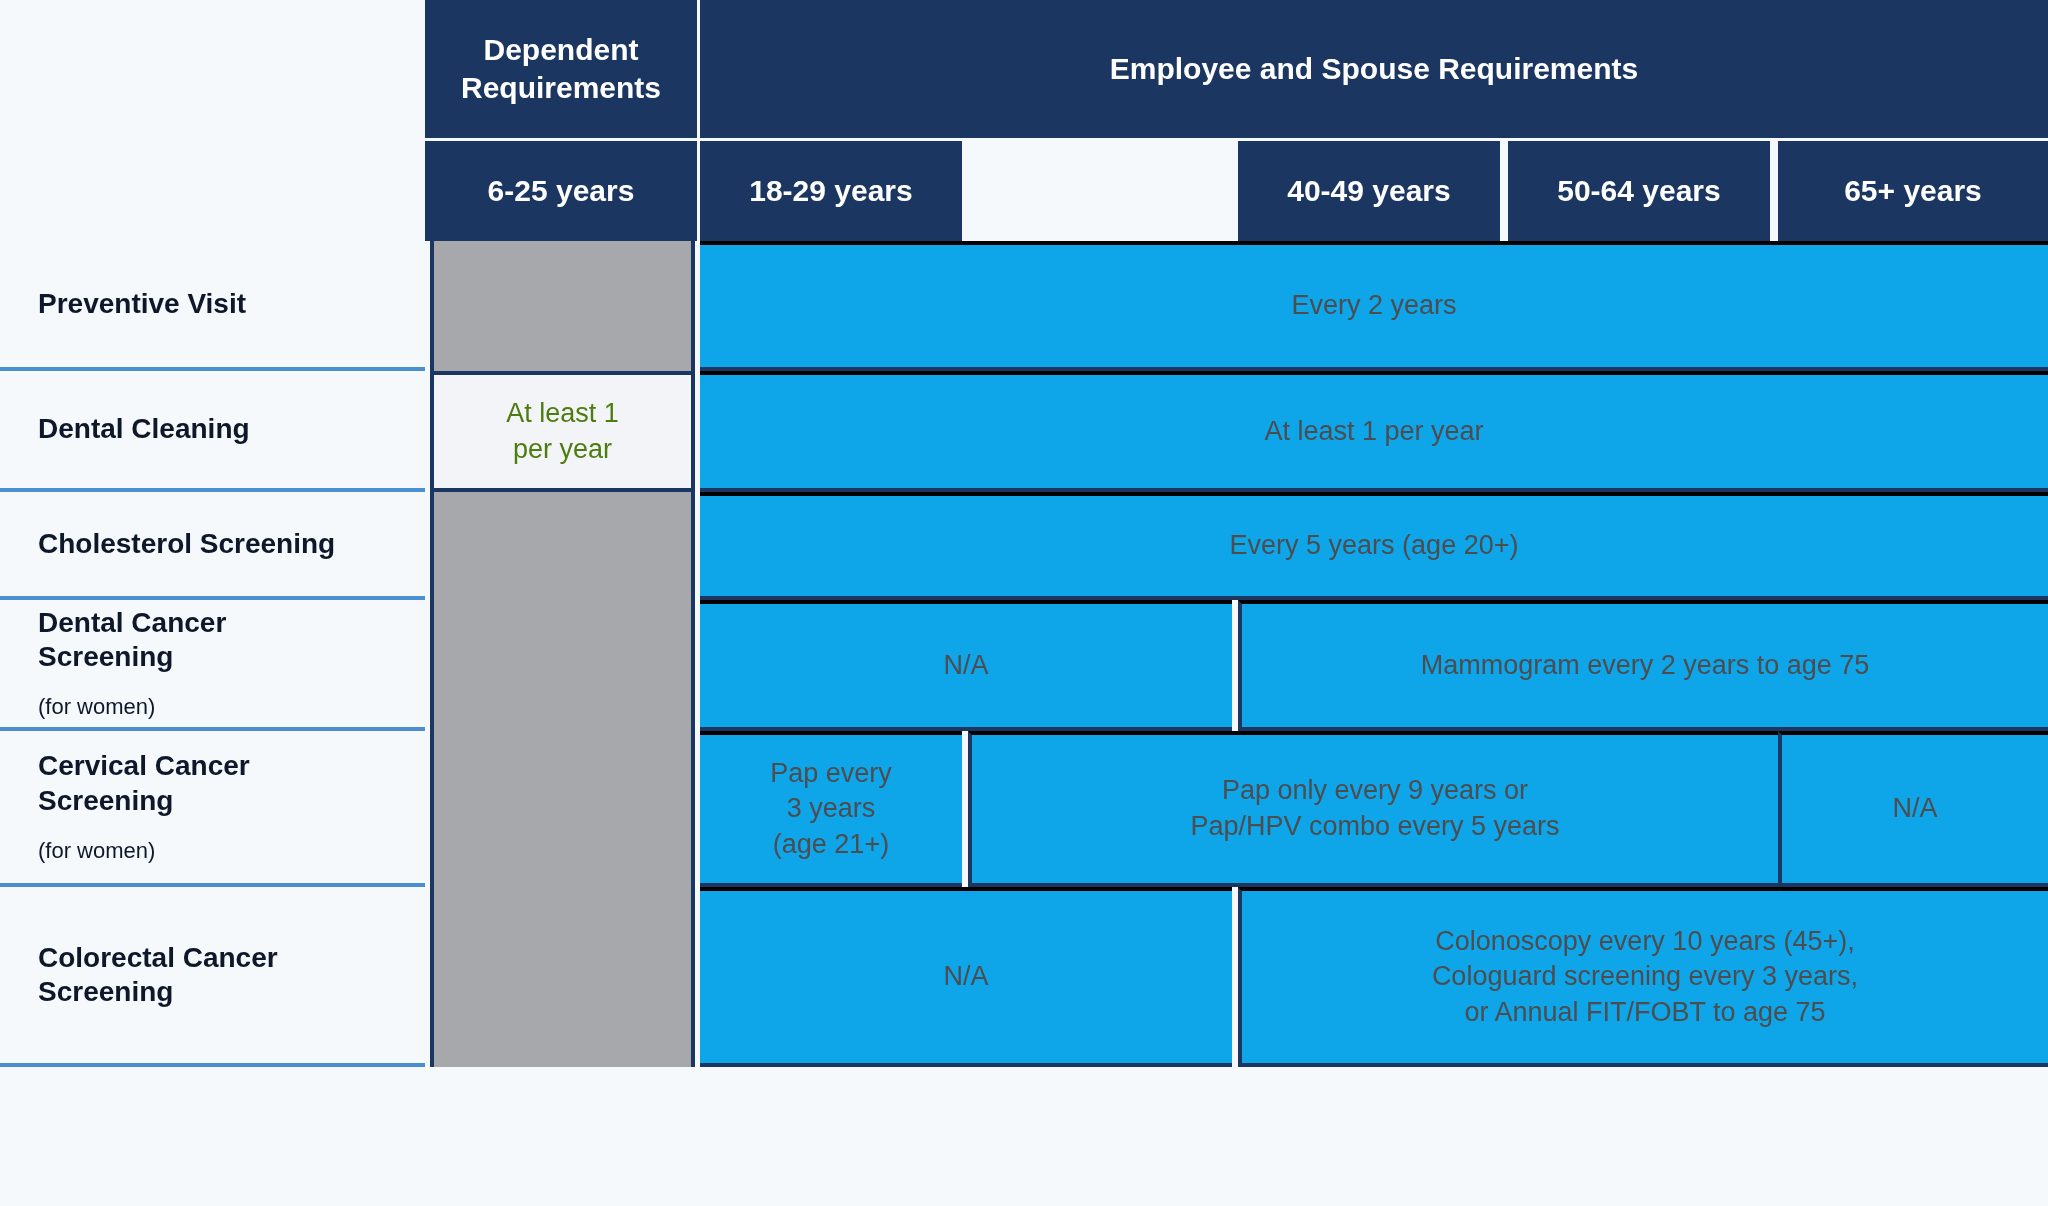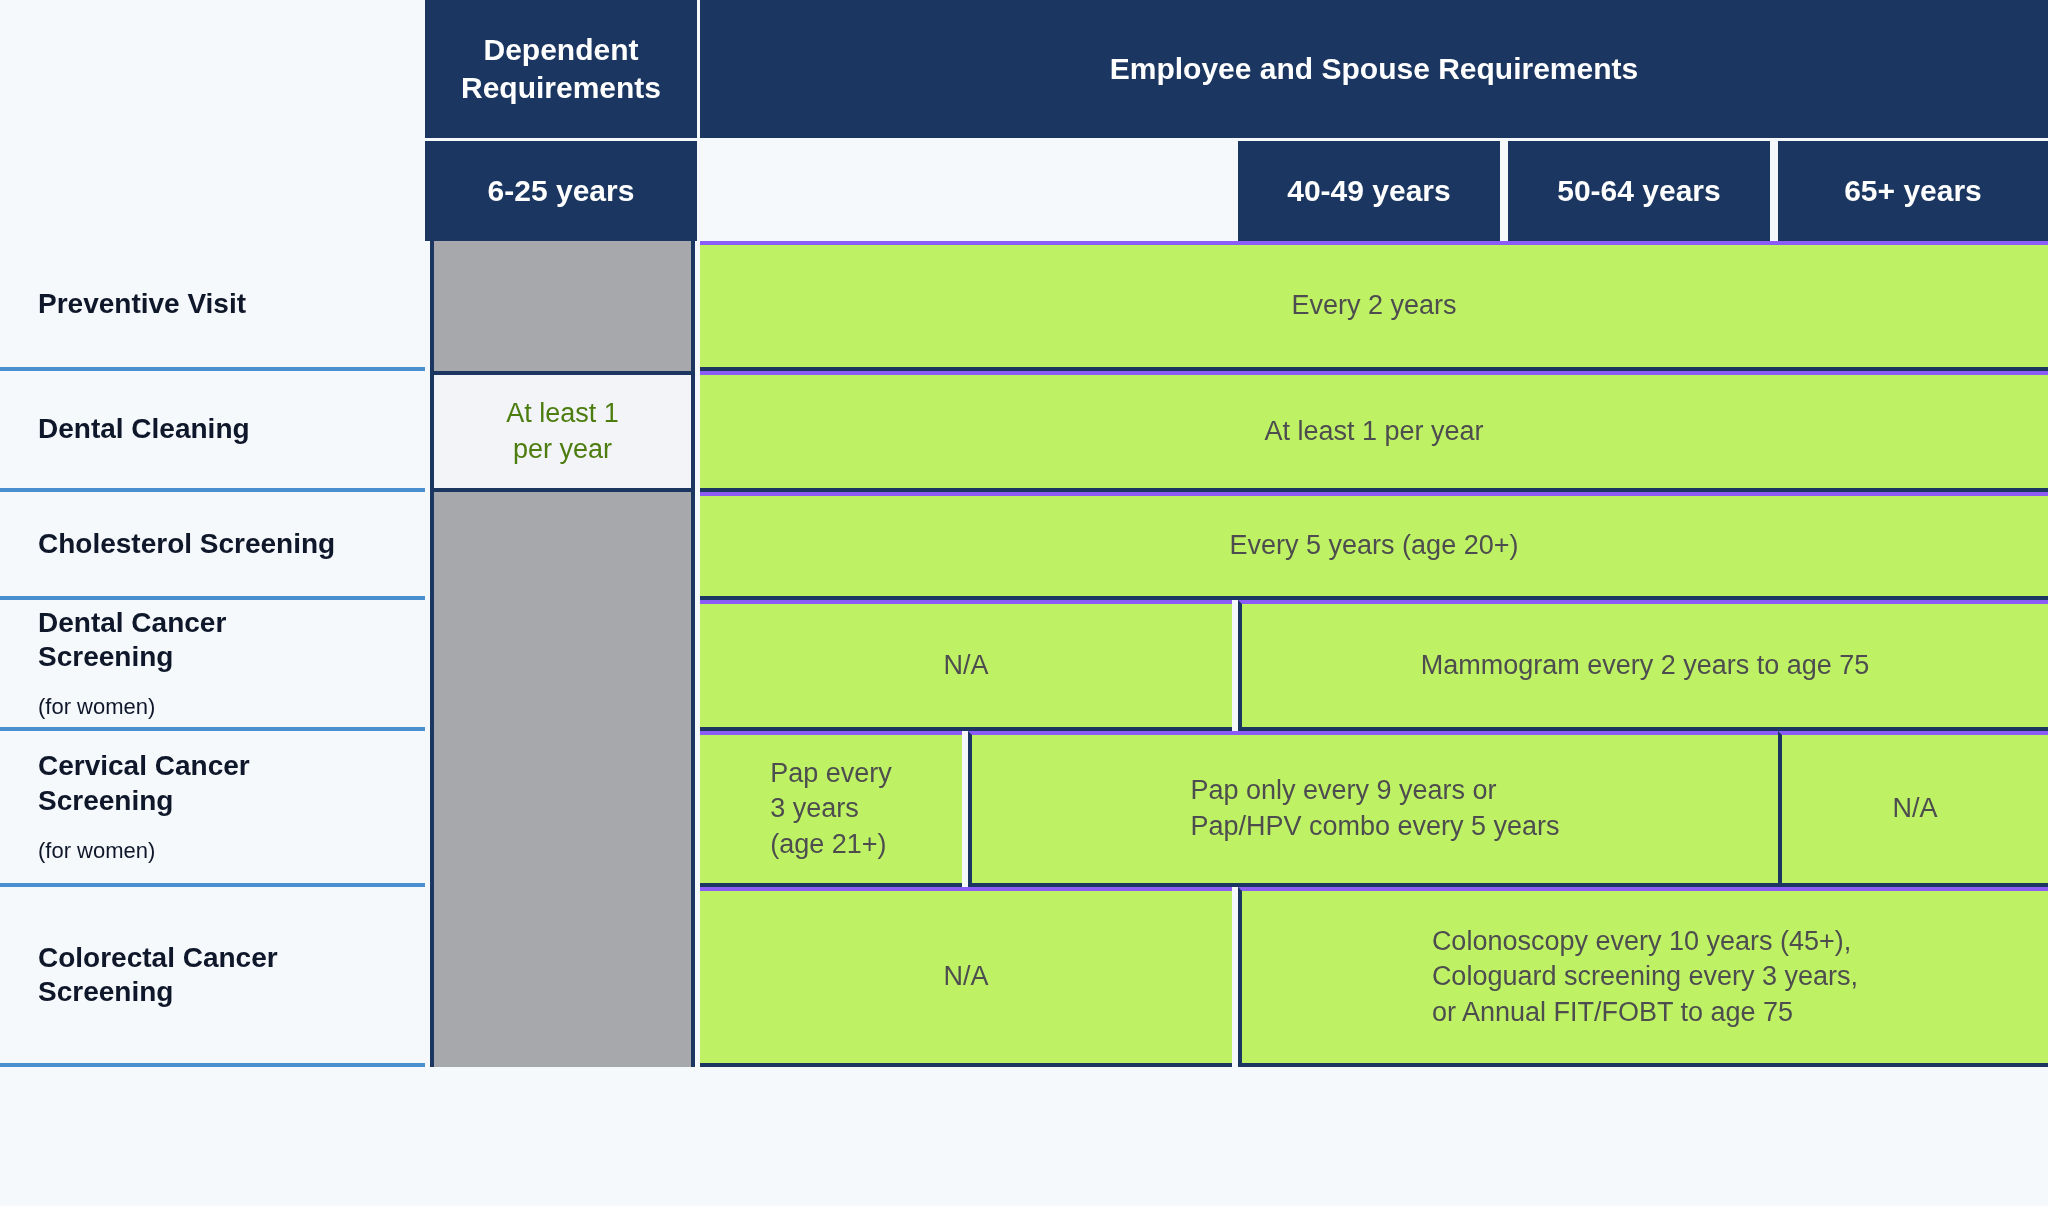--- a/index.html
+++ b/index.html
@@ -102,26 +102,27 @@
     justify-content: center;
     text-align: center;
     color: #4d7c0f;
     font-size: 27px;
     line-height: 1.3;
   }
 
   
   .data {
     position: absolute;
-    background: #bef264;
-    border-top: 4px solid #8b5cf6;
+    background: #0ea5e9;
+    border-top: 4px solid #000000;
     border-bottom: 4px solid #1b3661;
     display: flex;
     align-items: center;
     justify-content: center;
+    text-align: center;
     color: #4d4d4f;
     font-size: 27px;
     line-height: 1.32;
     padding: 0 14px;
   }
   .vdiv-left  { border-left: 4px solid #1b3661; }
 
   .nowrap { white-space: pre-line; }
 </style>
 </head>
@@ -130,20 +131,21 @@
 <div id="table-wrap">
 
 
   <div class="cell hdr-navy hdr-dep nowrap">Dependent
 Requirements</div>
 
   <div class="cell hdr-navy hdr-emp">Employee and Spouse Requirements</div>
 
   <div class="cell hdr-navy hdr-dep-age">6-25 years</div>
 
+  <div class="cell hdr-navy hdr-age a1">18-29 years</div>
   <div class="cell hdr-navy hdr-age a3">40-49 years</div>
   <div class="cell hdr-navy hdr-age a4">50-64 years</div>
   <div class="cell hdr-navy hdr-age a5">65+ years</div>
 
   <div id="body-layer">
       <div class="rowlabel" style="top: 241px; height: 130px;">
         <div class="nowrap">Preventive Visit</div>
       </div>
       <div class="dep-block" style="top: 241px; height: 130px;"></div>
       <div class="data nowrap" style="left: 700px; top: 241px; width: 1348px; height: 130px;">Every 2 years</div>

